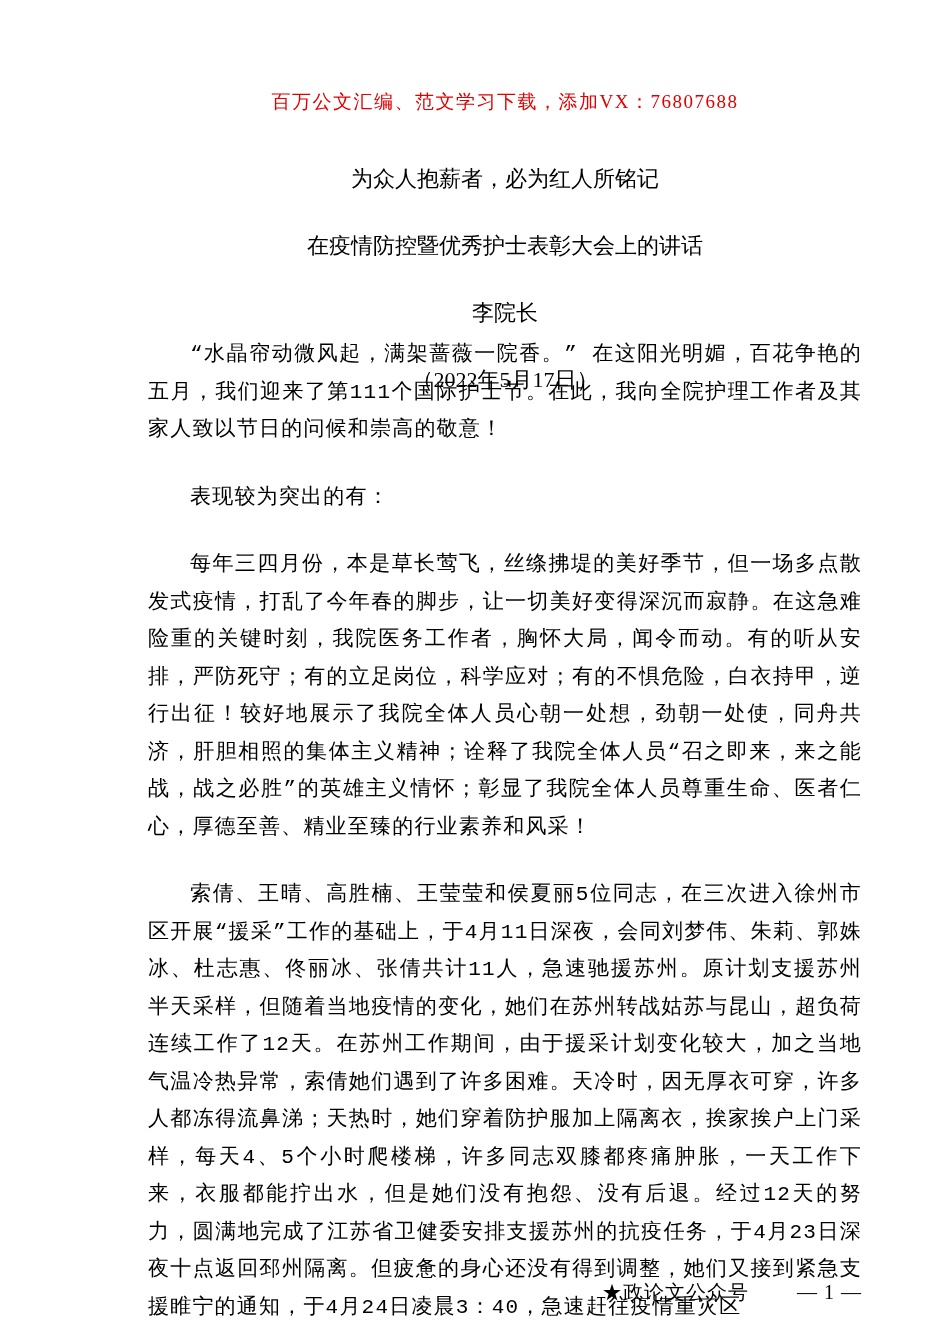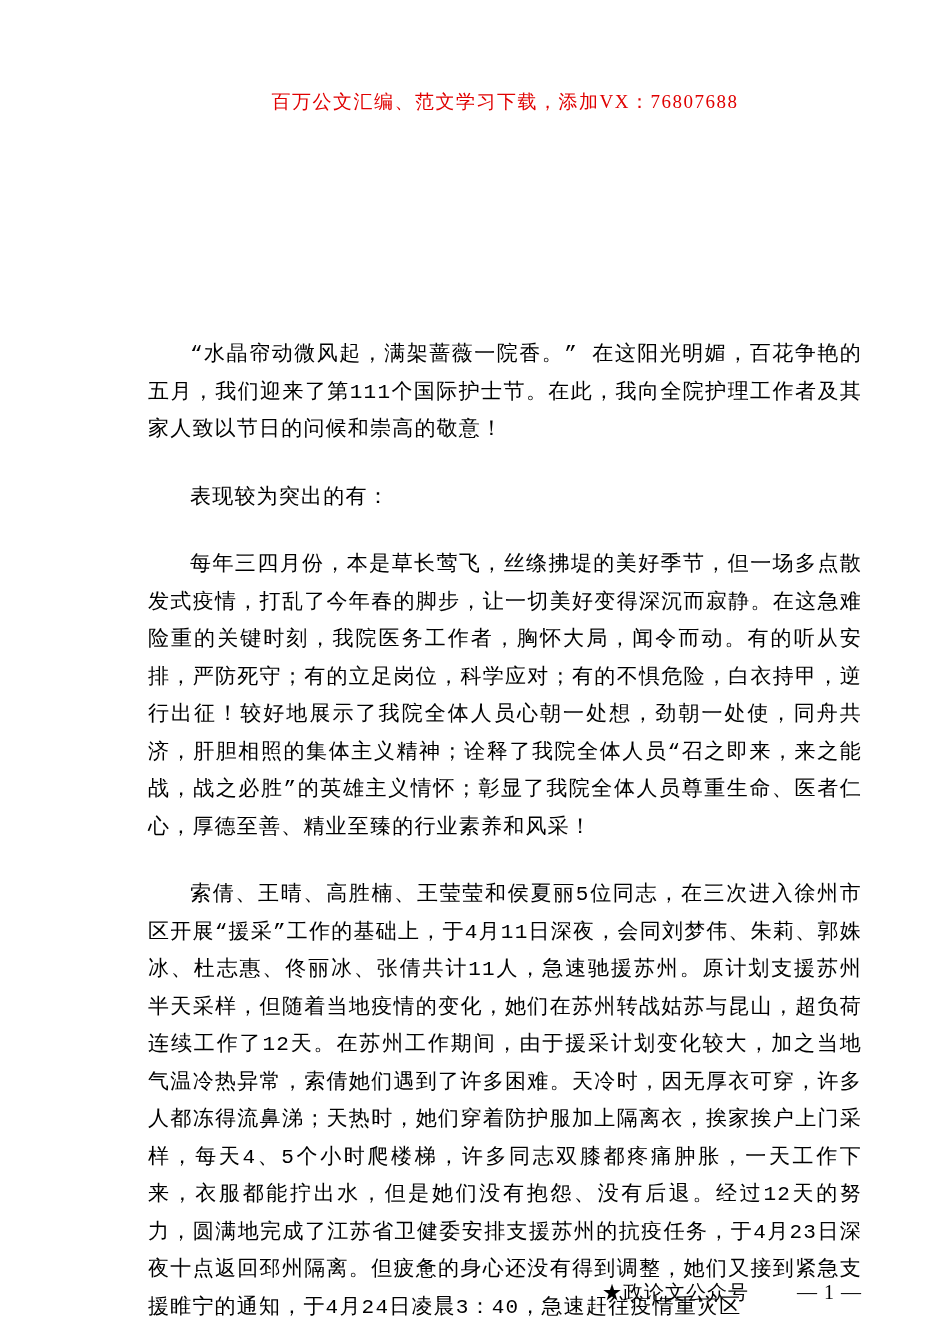--- a/index.html
+++ b/index.html
@@ -61,20 +61,26 @@
     text-align: center;
   }
 </style>
 </head>
 <body>
 
 <div class="page">
 
   <div class="watermark" style="color: rgb(224, 0, 0);">百万公文汇编、范文学习下载，添加VX：76807688</div>
 
+  <div class="title-block">
+    <div class="title-line">为众人抱薪者，必为红人所铭记</div>
+    <div class="title-line">在疫情防控暨优秀护士表彰大会上的讲话</div>
+    <div class="title-line">李院长</div>
+    <div class="title-line">（2022年5月17日）</div>
+  </div>
 
   <div class="body-text">
     <p>“水晶帘动微风起，满架蔷薇一院香。” 在这阳光明媚，百花争艳的五月，我们迎来了第111个国际护士节。在此，我向全院护理工作者及其家人致以节日的问候和崇高的敬意！</p>
     <p>表现较为突出的有：</p>
     <p>每年三四月份，本是草长莺飞，丝绦拂堤的美好季节，但一场多点散发式疫情，打乱了今年春的脚步，让一切美好变得深沉而寂静。在这急难险重的关键时刻，我院医务工作者，胸怀大局，闻令而动。有的听从安排，严防死守；有的立足岗位，科学应对；有的不惧危险，白衣持甲，逆行出征！较好地展示了我院全体人员心朝一处想，劲朝一处使，同舟共济，肝胆相照的集体主义精神；诠释了我院全体人员“召之即来，来之能战，战之必胜”的英雄主义情怀；彰显了我院全体人员尊重生命、医者仁心，厚德至善、精业至臻的行业素养和风采！</p>
     <p>索倩、王晴、高胜楠、王莹莹和侯夏丽5位同志，在三次进入徐州市区开展“援采”工作的基础上，于4月11日深夜，会同刘梦伟、朱莉、郭姝冰、杜志惠、佟丽冰、张倩共计11人，急速驰援苏州。原计划支援苏州半天采样，但随着当地疫情的变化，她们在苏州转战姑苏与昆山，超负荷连续工作了12天。在苏州工作期间，由于援采计划变化较大，加之当地气温冷热异常，索倩她们遇到了许多困难。天冷时，因无厚衣可穿，许多人都冻得流鼻涕；天热时，她们穿着防护服加上隔离衣，挨家挨户上门采样，每天4、5个小时爬楼梯，许多同志双膝都疼痛肿胀，一天工作下来，衣服都能拧出水，但是她们没有抱怨、没有后退。经过12天的努力，圆满地完成了江苏省卫健委安排支援苏州的抗疫任务，于4月23日深夜十点返回邳州隔离。但疲惫的身心还没有得到调整，她们又接到紧急支援睢宁的通知，于4月24日凌晨3：40，急速赶往疫情重灾区</p>
   </div>
 
   <div class="footer">
     <span>★政论文公众号</span>

